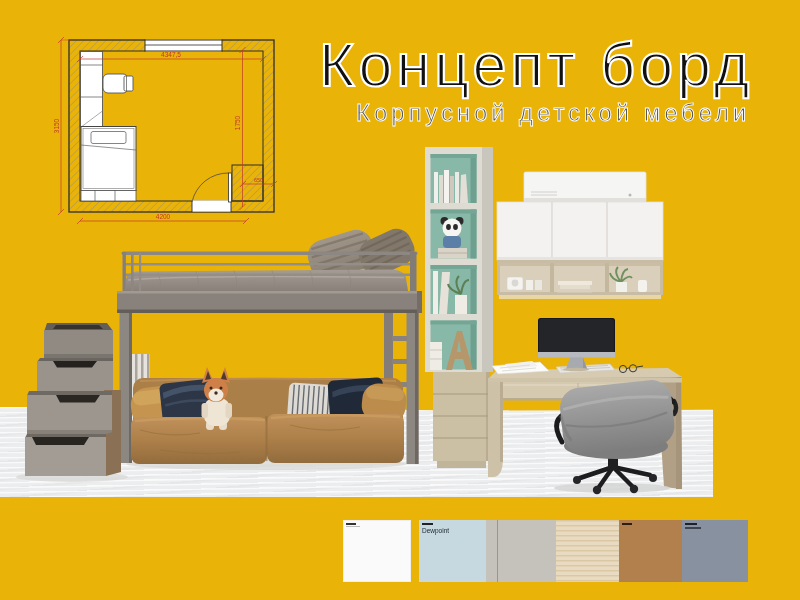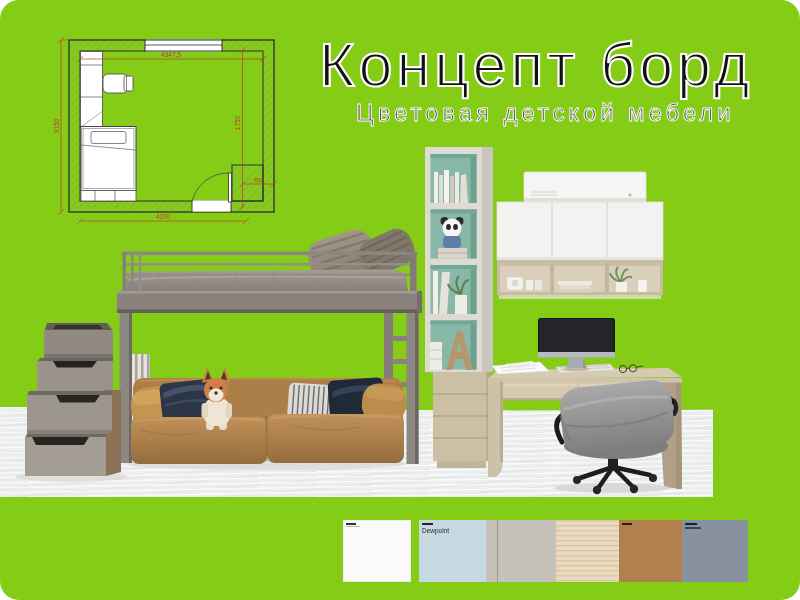--- a/index.html
+++ b/index.html
@@ -1,29 +1,29 @@
 <!DOCTYPE html>
 <html lang="ru"><head>
 <meta charset="utf-8">
 <title>Концепт борд</title>
 <style>
   html,body{margin:0;padding:0;background:#fff;}
-  #board{position:relative;width:800px;height:600px;background:#84cc16;overflow:hidden;
-         font-family:"Liberation Sans",sans-serif;border-radius:19px;}
+  #board{position:relative;width:800px;height:600px;background:#eab308;overflow:hidden;
+         font-family:"Liberation Sans",sans-serif;}
   .abs{position:absolute;}
   .thin{-webkit-text-stroke:2.1px #ffffff;}
   .thin2{-webkit-text-stroke:0.9px #ffffff;}
 </style>
 </head>
 <body>
 <div id="board">
 
 <div class="abs thin" style="left:319px;top:30px;width:440px;font-size:61px;letter-spacing:4px;color:#111;white-space:nowrap;">Концепт борд</div>
 
-<div class="abs thin2" style="left:356px;top:99px;width:400px;font-size:24px;letter-spacing:3.9px;color:#585858;white-space:nowrap;">Цветовая детской мебели</div>
+<div class="abs thin2" style="left:356px;top:99px;width:400px;font-size:24px;letter-spacing:3.9px;color:#585858;white-space:nowrap;">Корпусной детской мебели</div>
 
 <div class="abs" style="left:0;top:407px;width:713px;height:90px;background:#ecedee;
   background-image:repeating-linear-gradient(179deg,rgba(255,255,255,.7) 0 1px,rgba(226,228,230,.0) 2px 5px),repeating-linear-gradient(175deg,rgba(222,225,227,.55) 0 1px,rgba(255,255,255,.0) 3px 9px);
   clip-path:polygon(0 0,42% 1%,62% 4%,100% 3%,100% 100%,0 100%);"></div>
 
 <svg class="abs" style="left:40px;top:25px;" width="250" height="205" viewBox="0 0 250 205">
   <defs>
     <pattern id="hatch" width="5.2" height="5.2" patternUnits="userSpaceOnUse" patternTransform="rotate(45)">
       <line x1="0" y1="0" x2="0" y2="5.2" stroke="#8a8a8a" stroke-width="0.8"></line>
     </pattern>

